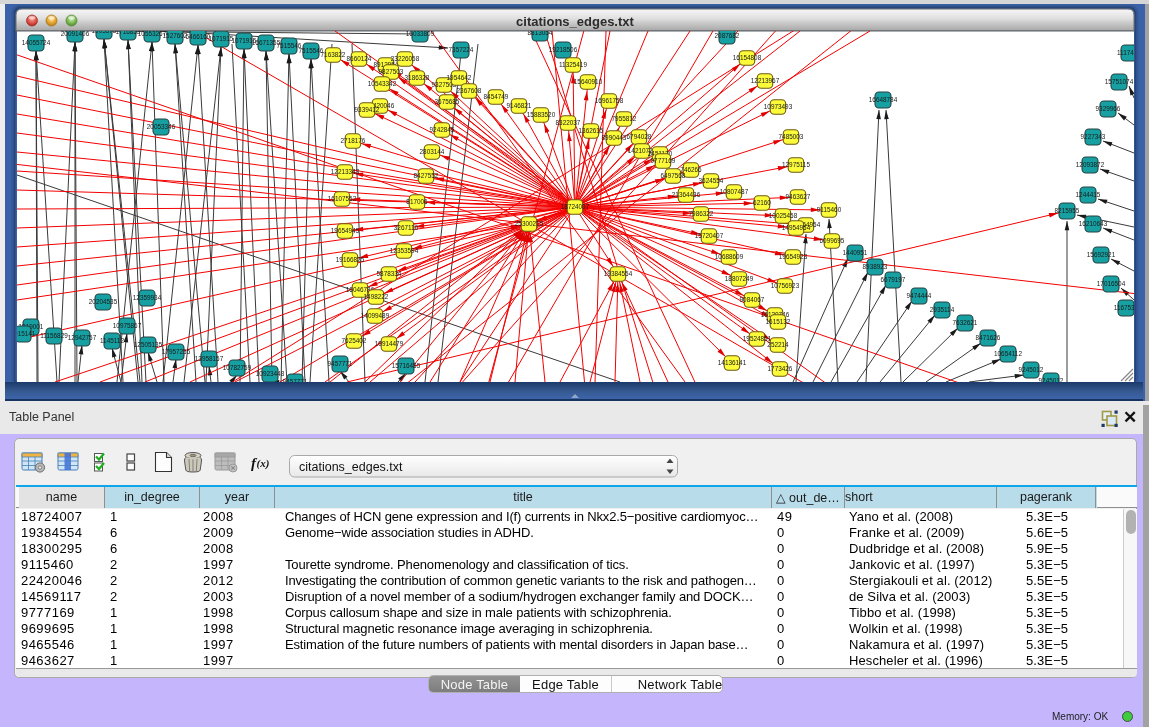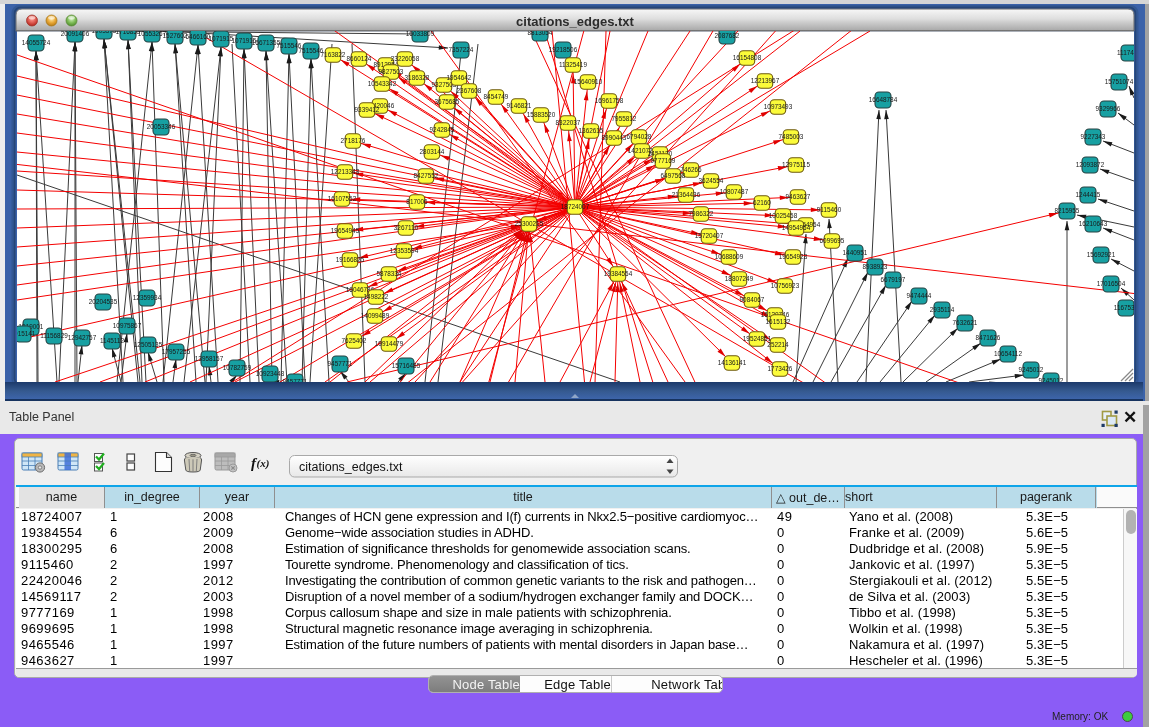--- a/index.html
+++ b/index.html
@@ -1,34 +1,34 @@
 <!DOCTYPE html>
 <html><head><meta charset="utf-8">
 <style>
 * { margin:0; padding:0; box-sizing:border-box; }
 body { width:1149px; height:727px; font-family:"Liberation Sans", sans-serif; background:#ececec; position:relative; overflow:hidden; }
 #net { position:absolute; left:0; top:0; width:1149px; height:405px; }
-#panel { position:absolute; left:0; top:405px; width:1149px; height:322px; background:#8b5cf6; }
+#panel { position:absolute; left:0; top:405px; width:1149px; height:322px; background:#c4b5fd; }
 #ptitle { position:absolute; left:0; top:-4px; width:1149px; height:33px; background:#e9e9e9; }
 #ptitle span { position:absolute; left:9px; top:9px; font-size:12.5px; color:#333; }
 #ficon { position:absolute; left:1101px; top:5px; }
 #xicon { position:absolute; left:1123px; top:2px; font-size:17px; font-weight:bold; color:#111; }
 #container { position:absolute; left:14px; top:33px; width:1123px; height:240px; background:#f0f0f0; border:1px solid #a9a9a9; border-radius:5px; }
 #thead { position:absolute; left:1px; top:46px; width:1121px; height:23px; background:#fafafa; border-top:2px solid #0ea5e9; border-bottom:1px solid #8f8f8f; font-size:12.5px; color:#1a1a1a; }
 #thead i { position:absolute; left:89px; top:0; width:992px; height:21px; background:#b9dcea; }
 #thead span { position:absolute; top:0; height:21px; padding-top:3px; border-right:1px solid #8f8f8f; box-sizing:border-box; }
 #tbody { position:absolute; left:1px; top:70px; width:1121px; height:159px; background:#fff; font-size:13px; color:#000; }
 .tr { position:relative; height:16px; line-height:16px; white-space:nowrap; }
 .tr span { position:absolute; letter-spacing:0.45px; }
 .tr .c1 { left:5px; } .tr .c2 { left:94px; } .tr .c3 { left:187px; } .tr .c4 { left:269px; letter-spacing:-0.15px; }
 .tr .c5 { left:761px; } .tr .c6 { left:833px; letter-spacing:0.1px; } .tr .c7 { left:991px; letter-spacing:0.1px;margin-left:19px; }
 #tbl-b { position:absolute; left:1px; top:229px; width:1121px; height:9px; background:#e9e9e9; border-top:1px solid #9a9a9a; border-radius:0 0 4px 4px; }
 #sbar { position:absolute; left:1107px; top:0; width:14px; height:159px; background:#f7f7f7; border-left:1px solid #cccccc; }
 #sthumb { position:absolute; left:2px; top:1px; width:10px; height:24px; background:#b2b2b2; border-radius:5px; }
-#tabs { position:absolute; left:428px; top:270px; width:295px; height:18px; border:1px solid #b0b0b0; border-radius:5px; overflow:hidden; background:#fdfdfd; font-size:13px; letter-spacing:0.2px; line-height:17px; text-align:right; }
+#tabs { position:absolute; left:428px; top:270px; width:295px; height:18px; border:1px solid #b0b0b0; border-radius:5px; overflow:hidden; background:#fdfdfd; font-size:13px; letter-spacing:0.2px; line-height:17px; text-align:center; }
 #tabs .seg1 { position:absolute; left:0; top:0; width:91px; height:18px; background:linear-gradient(#939393,#7a7a7a); color:#f4f4f4; }
 #tabs .seg2 { position:absolute; left:91px; top:0; width:92px; height:18px; color:#111; border-right:1px solid #c9c9c9; }
 #tabs .seg3 { position:absolute; left:195px; top:0; width:112px; height:18px; color:#111; }
 #mem { position:absolute; left:1052px; top:306px; font-size:10px; color:#222; }
 #memdot { position:absolute; left:1122px; top:306px; width:11px; height:11px; border-radius:50%; background:#3ecc3e; border:1px solid #4a4a4a; }
 #rstrip { position:absolute; left:1143px; top:0; width:6px; height:322px; background:#a2a2a2; }
 </style></head>
 <body>
 <div id="net">
     <svg width="1149" height="405" viewBox="0 0 1149 405" style="position:absolute;top:0;left:0;display:block">
@@ -813,21 +813,20 @@
           <span class="c3">2009</span>
           <span class="c4">Genome−wide association studies in ADHD.</span>
           <span class="c5">0</span>
           <span class="c6">Franke et al. (2009)</span>
           <span class="c7">5.6E−5</span>
         </div>
 <div class="tr">
           <span class="c1">18300295</span>
           <span class="c2">6</span>
           <span class="c3">2008</span>
-          <span class="c4">Estimation of significance thresholds for genomewide association scans.</span>
           <span class="c5">0</span>
           <span class="c6">Dudbridge et al. (2008)</span>
           <span class="c7">5.9E−5</span>
         </div>
 <div class="tr">
           <span class="c1">9115460</span>
           <span class="c2">2</span>
           <span class="c3">1997</span>
           <span class="c4">Tourette syndrome. Phenomenology and classification of tics.</span>
           <span class="c5">0</span>

